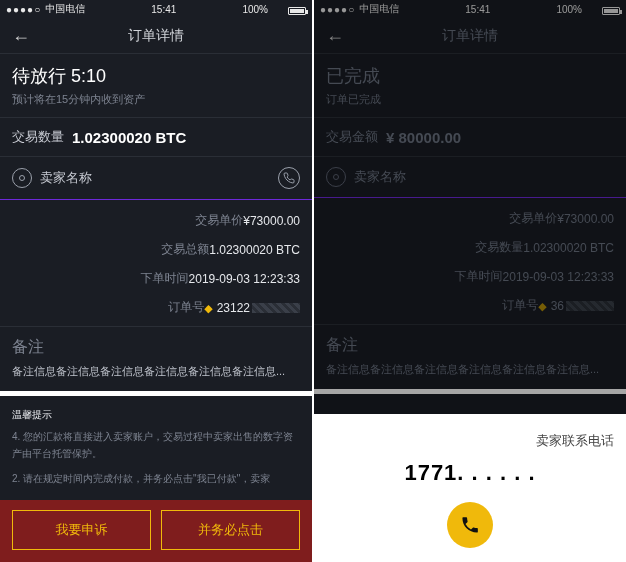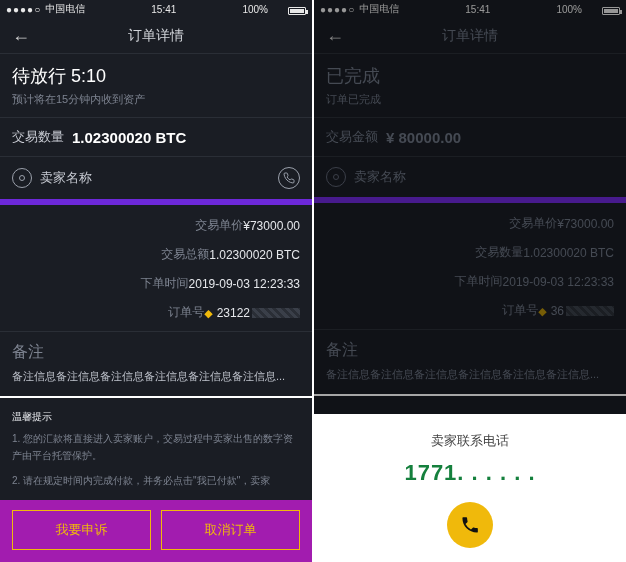--- a/index.html
+++ b/index.html
@@ -72,21 +72,21 @@
   .status-sub { font-size:11px; color:#7d8390; margin-top:4px; }
   .amount-row {
     display:flex; align-items:center; gap:8px;
     font-size:15px;
   }
   .amount-row .lbl { color:#c7cad2; font-size:13px;}
   .amount-row .val { font-weight:600; font-size:15px; }
   .seller-row {
     display:flex; align-items:center; gap:8px;
     padding:10px 12px;
-    border-bottom:6px solid #6d28d9;
+    border-bottom:1px solid #6d28d9;
   }
   .seller-row .avatar {
     width:20px; height:20px; border:1.5px solid #9aa0ab; border-radius:50%;
     display:flex; align-items:center; justify-content:center;
   }
   .seller-row .avatar .inner{ width:6px; height:6px; border:1.5px solid #9aa0ab; border-radius:50%; }
   .seller-row .name { font-size:13px; color:#c7cad2; flex:1;}
   .seller-row .phone {
     width:22px; height:22px; border:1.5px solid #9aa0ab; border-radius:50%;
     display:flex; align-items:center; justify-content:center;
@@ -99,28 +99,28 @@
   }
   .kv .k { color:#7d8390; }
   .kv .v { color:#e6e8ec; }
   .kv .v .shield { color:#f0b90b; margin-right:4px; font-size:11px;}
   .kv .v .pix {
     display:inline-block; width:48px; height:10px;
     background: repeating-linear-gradient(45deg,#3a3f49 0 3px,#2a2e36 3px 6px);
     vertical-align:middle; margin-left:2px;
   }
   .remark-head { padding:10px 12px 6px 12px; font-size:16px; color:#7d8390; }
-  .remark-body { padding:0 12px 12px 12px; font-size:11px; color:#bfc3cc; border-bottom:2px solid #ffffff;}
+  .remark-body { padding:0 12px 12px 12px; font-size:11px; color:#bfc3cc; border-bottom:5px solid #ffffff;}
   .tips-head { padding:12px 12px 6px 12px; font-size:10px; color:#e6e8ec; }
   .tips-body { padding:0 12px; font-size:10px; color:#7d8390; line-height:1.7;}
   .btn-row {
     position:absolute; left:0; right:0; bottom:0;
     display:flex; gap:10px;
     padding:10px 12px 12px 12px;
-    background:#a21caf;
+    background:#7f1d1d;
   }
   .btn-outline {
     flex:1;
     border:1px solid #f0b90b;
     color:#f0b90b;
     background:transparent;
     font-size:13px;
     padding:10px 0;
     text-align:center;
   }
@@ -142,22 +142,22 @@
     background:rgba(0,0,0,0.35);
     pointer-events:none;
   }
   .sheet {
     position:absolute; left:0; right:0; bottom:0;
     background:#fff;
     color:#111;
     padding:18px 12px 14px 12px;
     text-align:center;
   }
-  .sheet .sheet-title { font-size:13px; color:#444; margin-bottom:10px;}
-  .sheet .sheet-number { font-size:22px; font-weight:600; letter-spacing:1px; color:#15803d;}
+  .sheet .sheet-title { font-size:13px; color:#444; margin-bottom:10px;text-align:right;}
+  .sheet .sheet-number { font-size:22px; font-weight:600; letter-spacing:1px; color:#000000;}
   .sheet .call-btn {
     margin:16px auto 0 auto;
     width:46px; height:46px;
     background:#f0b90b;
     border-radius:50%;
     display:flex; align-items:center; justify-content:center;
   }
 </style>
 </head>
 <body>
@@ -224,27 +224,27 @@
         <span class="k">订单号</span>
         <span class="v"><span class="shield">◆</span><span>23122</span><span class="pix"></span></span>
       </div>
     </div>
 
   <div class="remark-head">备注</div>
   <div class="remark-body">备注信息备注信息备注信息备注信息备注信息备注信息...</div>
 
   <div class="tips-head">温馨提示</div>
   <div class="tips-body" id="left-tips">
-      <div style="margin-bottom: 8px;">1. 您的汇款将直接进入卖家账户，交易过程中卖家出售的数字资产由平台托管保护。</div>
+      <div style="margin-bottom: 8px;">4. 您的汇款将直接进入卖家账户，交易过程中卖家出售的数字资产由平台托管保护。</div>
       <div style="margin-bottom: 8px;">2. 请在规定时间内完成付款，并务必点击"我已付款"，卖家</div>
     </div>
 
   <div class="btn-row">
     <div class="btn-outline">我要申诉</div>
-    <div class="btn-outline">取消订单</div>
+    <div class="btn-outline">并务必点击</div>
   </div>
 </div>
 
 <div class="phone dim">
   <div class="status-bar">
     <div class="sb-left">
       <span class="dots">●●●●○</span>
       <span>中国电信</span>
     </div>
     <div>15:41</div>

